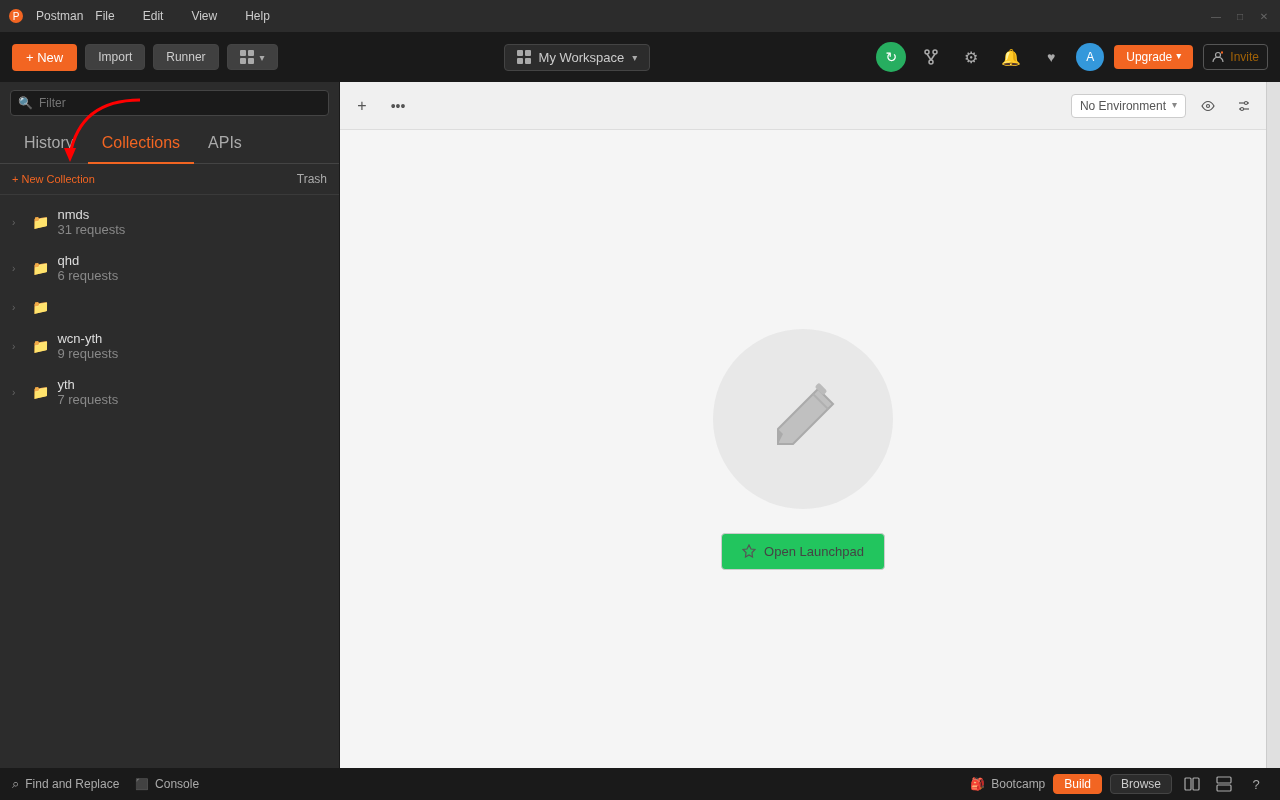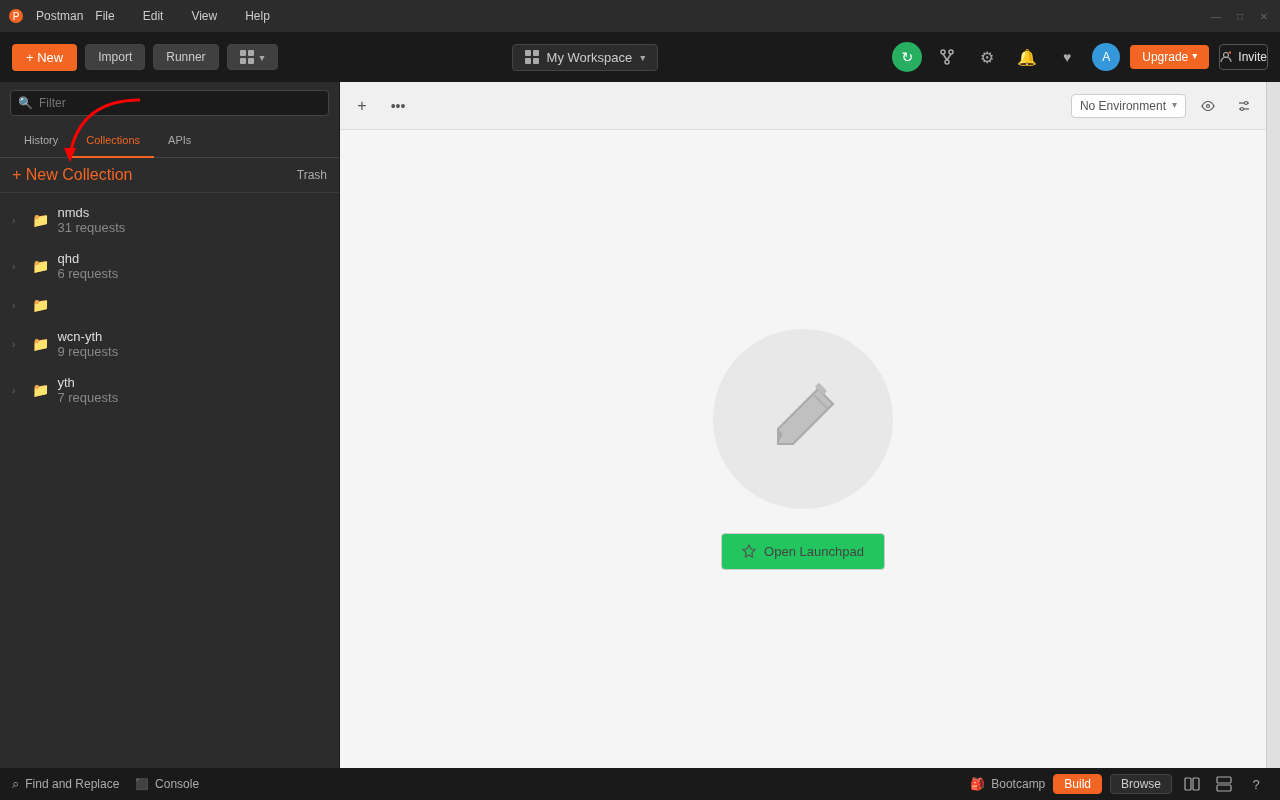--- a/index.html
+++ b/index.html
@@ -130,22 +130,22 @@
       align-items: center;
       justify-content: center;
       color: white;
       font-size: 14px;
       cursor: pointer;
     }
     .invite-btn {
       background: transparent;
       border: 1px solid #555;
       border-radius: 4px;
-      color: #e5e5e5;
-      padding: 5px 0;
+      color: #a16207;
+      padding: 5px 8px;
       font-size: 12px;
       cursor: pointer;
       display: flex;
       align-items: center;
       gap: 6px;
     }
 
     .upgrade-btn {
       background: #f26522;
       color: white;
@@ -215,21 +215,21 @@
 
     .sidebar-tabs {
       display: flex;
       border-bottom: 1px solid #444;
       padding: 0 10px;
     }
     .sidebar-tab {
       padding: 10px 14px;
       color: #aaa;
       cursor: pointer;
-      font-size: 11px;
+      font-size: 16px;
       border-bottom: 2px solid transparent;
       margin-bottom: -1px;
     }
     .sidebar-tab.active {
       color: #f26522;
       border-bottom: 2px solid #f26522;
     }
 
     .sidebar-actions {
       display: flex;
@@ -239,21 +239,21 @@
       border-bottom: 1px solid #3a3a3a;
     }
     .new-collection-btn {
       display: flex;
       align-items: center;
       gap: 4px;
       color: #f26522;
       background: none;
       border: none;
       cursor: pointer;
-      font-size: 16px;
+      font-size: 11px;
     }
     .trash-btn {
       color: #aaa;
       background: none;
       border: none;
       cursor: pointer;
       font-size: 12px;
     }
 
     .collections-list {

